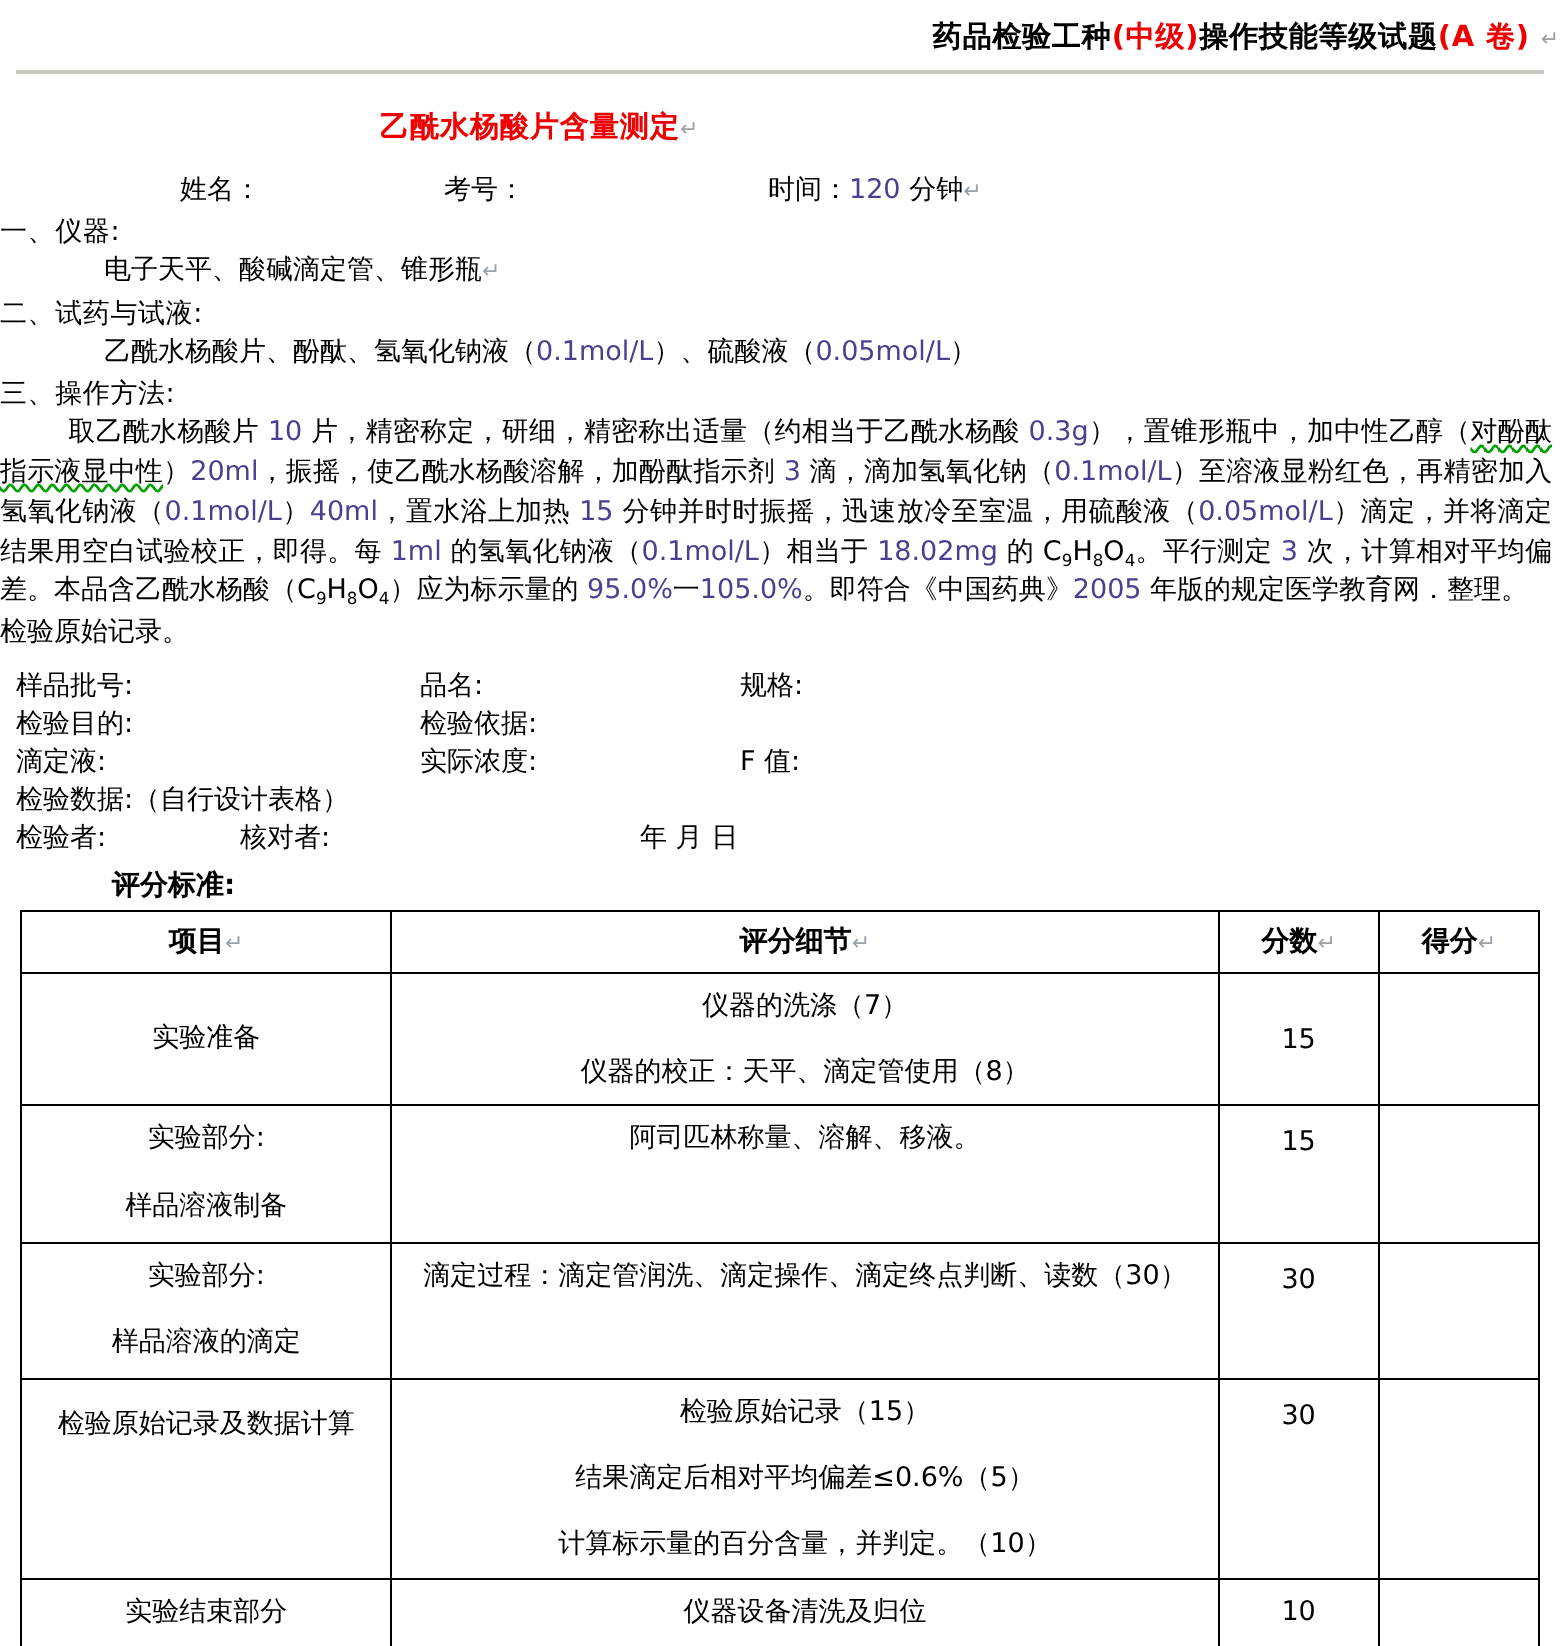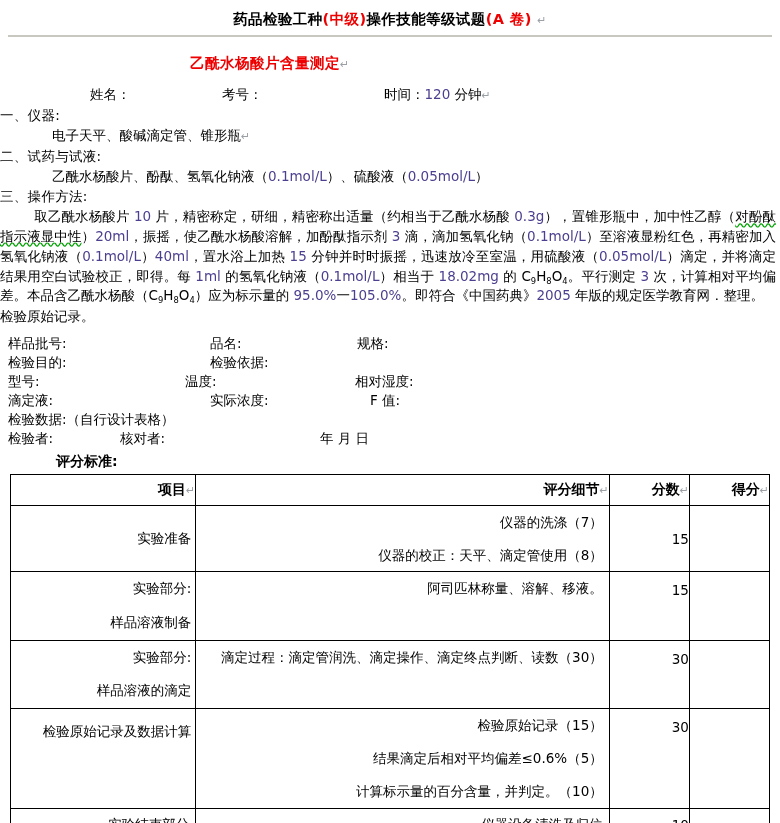--- a/index.html
+++ b/index.html
@@ -16,21 +16,21 @@
   }
   .page {
     position: relative;
     width: 780px;
     height: 823px;
     box-sizing: border-box;
   }
 
   
   .doc-title {
-    text-align: center;
+    text-align: right;
     font-size: 14.5px;
     font-weight: bold;
     letter-spacing: 0.4px;
     padding-top: 9px;
     line-height: 1.4;
   }
   .doc-title .red { color: #ee0000; }
   .pilcrow {
     color: #9aa0a6;
     font-size: 11px;
@@ -118,21 +118,21 @@
     border-collapse: collapse;
     width: 760px;
     margin-left: 10px;
     table-layout: fixed;
     font-size: 13.5px;
   }
   table.score td, table.score th {
     border: 1px solid #000000;
     padding: 0;
     vertical-align: middle;
-    text-align: right;
+    text-align: center;
     font-weight: normal;
   }
   table.score th {
     font-weight: bold;
     height: 30px;
     font-size: 14px;
   }
   .col-item    { width: 185px; }
   .col-detail  { width: 413px; }
   .col-score   { width: 80px; }
@@ -183,31 +183,26 @@
   <div class="sec-head">三、操作方法:</div>
 
   <div class="para"><span class="indent"></span>取乙酰水杨酸片 <span class="num">10</span> 片，精密称定，研细，精密称出适量（约相当于乙酰水杨酸 <span class="num">0.3g</span>），置锥形瓶中，加中性乙醇（<span class="squiggle">对酚酞指示液显中性</span>）<span class="num">20ml</span>，振摇，使乙酰水杨酸溶解，加酚酞指示剂 <span class="num">3</span> 滴，滴加氢氧化钠（<span class="num">0.1mol/L</span>）至溶液显粉红色，再精密加入氢氧化钠液（<span class="num">0.1mol/L</span>）<span class="num">40ml</span>，置水浴上加热 <span class="num">15</span> 分钟并时时振摇，迅速放冷至室温，用硫酸液（<span class="num">0.05mol/L</span>）滴定，并将滴定结果用空白试验校正，即得。每 <span class="num">1ml</span> 的氢氧化钠液（<span class="num">0.1mol/L</span>）相当于 <span class="num">18.02mg</span> 的 C<sub>9</sub>H<sub>8</sub>O<sub>4</sub>。平行测定 <span class="num">3</span> 次，计算相对平均偏差。本品含乙酰水杨酸（C<sub>9</sub>H<sub>8</sub>O<sub>4</sub>）应为标示量的 <span class="num">95.0%</span>一<span class="num">105.0%</span>。即符合《中国药典》<span class="num">2005</span> 年版的规定医学教育网．整理。</div>
 
   <div class="para">检验原始记录。</div>
 
   <div class="fields">
     <div class="frow">
       <span class="c1">样品批号:</span>
       <span class="c2" style="left:210px">品名:</span>
-      <span class="c3" style="left:357px">规格:</span>
+      <span class="c3" style="left:370px">规格:</span>
     </div>
     <div class="frow">
       <span class="c1">检验目的:</span>
       <span class="c2" style="left:210px">检验依据:</span>
       <span class="c3" style="left:375px"></span>
-    </div>
-    <div class="frow">
-      <span class="c1">型号:</span>
-      <span class="c2" style="left:185px">温度:</span>
-      <span class="c3" style="left:355px">相对湿度:</span>
     </div>
     <div class="frow">
       <span class="c1">滴定液:</span>
       <span class="c2" style="left:210px">实际浓度:</span>
       <span class="c3" style="left:370px">F 值:</span>
     </div>
     <div class="frow">
       <span class="c1">检验数据:（自行设计表格）</span>
     </div>
     <div class="frow">

